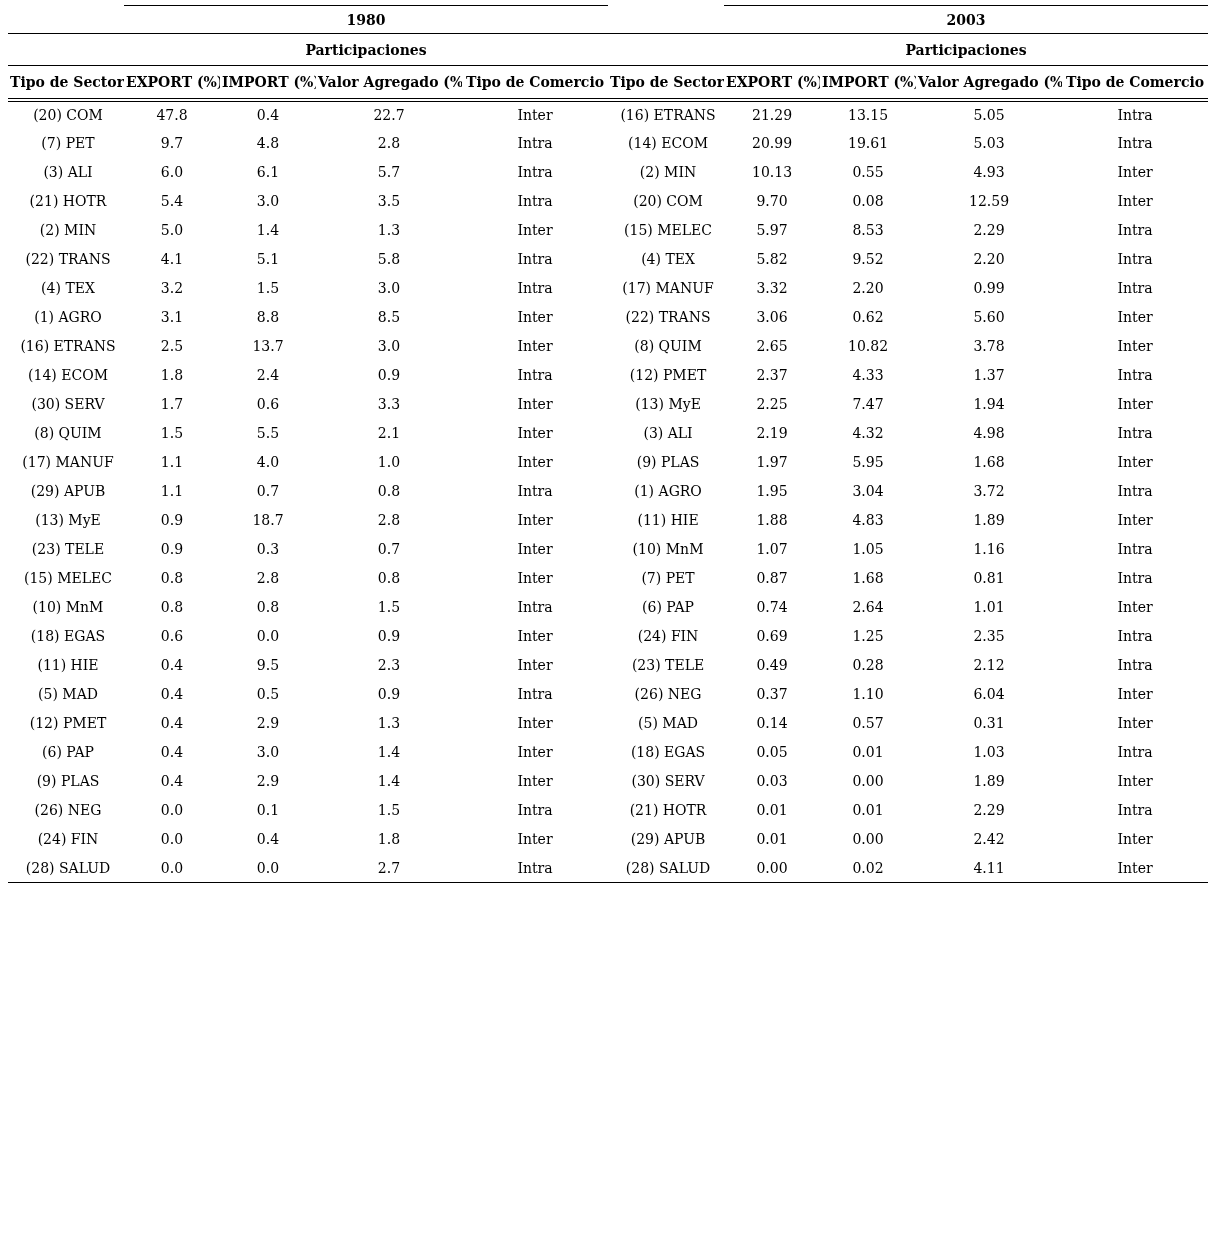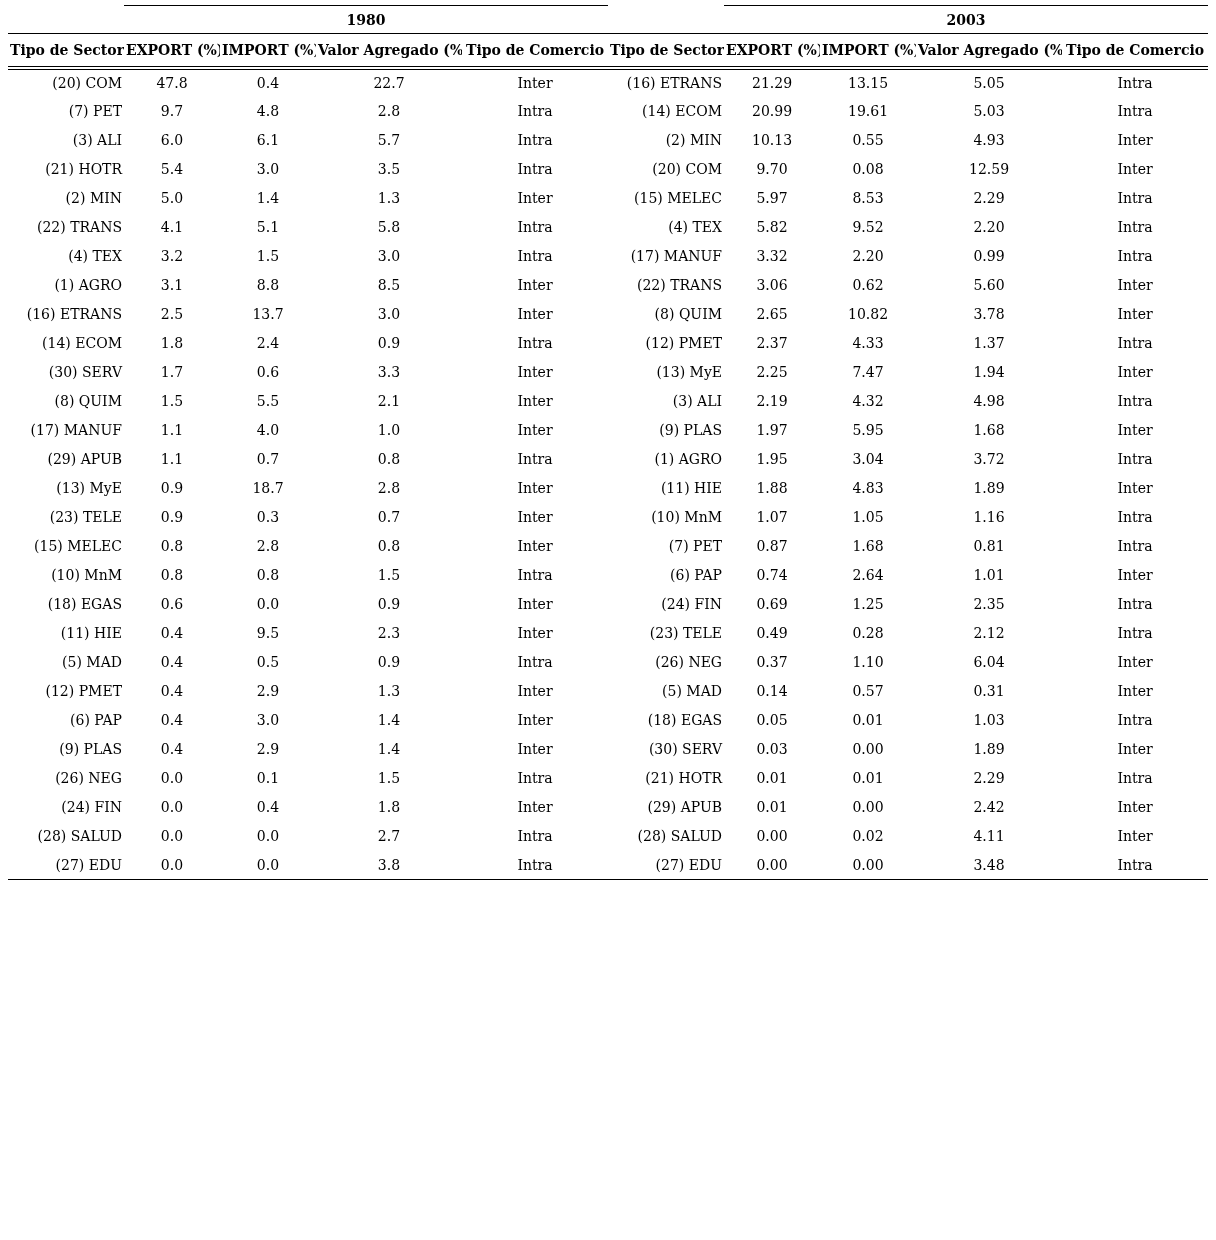--- a/index.html
+++ b/index.html
@@ -22,21 +22,21 @@
     padding: 0 2px;
     white-space: nowrap;
     overflow: hidden;
     font-size: 14px;
     height: 29px;
     vertical-align: middle;
     font-weight: normal;
   }
   th { font-weight: bold; }
   .c { text-align: center; }
-  .l { text-align: right; padding-left: 6px; }
+  .l { text-align: center; padding-left: 6px; }
   tr.year-row th, tr.year-row td { height: 28px; margin-top: 16px; }
   th.year { border-top: 1px solid #000; border-bottom: 1px solid #000; }
   tr.year-row td { border-bottom: 1px solid #000; }
   tr.subtitle-row th, tr.subtitle-row td { height: 32px; border-bottom: 1px solid #000; }
   tr.colhead-row th { height: 34px; border-bottom: 4px double #000; }
   .rb { border-bottom: 1px solid #000; }
   .rt { border-top: 1px solid #000; }
 </style>
 </head>
 <body>
@@ -55,20 +55,26 @@
         <col style="width:146px">
         <col style="width:146px">
     </colgroup>
     <thead>
       <tr class="year-row">
         <td></td>
         <th class="year c" colspan="4">1980</th>
         <td></td>
         <th class="year c" colspan="4">2003</th>
       </tr>
+      <tr class="subtitle-row">
+        <td></td>
+        <th class="c" colspan="4">Participaciones</th>
+        <td></td>
+        <th class="c" colspan="4">Participaciones</th>
+      </tr>
       <tr class="colhead-row">
         <th class="c">Tipo de Sector</th>
         <th class="c">EXPORT (%)</th>
         <th class="c">IMPORT (%)</th>
         <th class="c">Valor Agregado (%)</th>
         <th class="c">Tipo de Comercio</th>
         <th class="c">Tipo de Sector</th>
         <th class="c">EXPORT (%)</th>
         <th class="c">IMPORT (%)</th>
         <th class="c">Valor Agregado (%)</th>
@@ -393,27 +399,15 @@
           <td class="c">0.0</td>
           <td class="c">0.0</td>
           <td class="c">2.7</td>
           <td class="c">Intra</td>
           <td class="l">(28) SALUD</td>
           <td class="c">0.00</td>
           <td class="c">0.02</td>
           <td class="c">4.11</td>
           <td class="c">Inter</td>
         </tr>
-        <tr>
-          <td class="l">(27) EDU</td>
-          <td class="c">0.0</td>
-          <td class="c">0.0</td>
-          <td class="c">3.8</td>
-          <td class="c">Intra</td>
-          <td class="l">(27) EDU</td>
-          <td class="c">0.00</td>
-          <td class="c">0.00</td>
-          <td class="c">3.48</td>
-          <td class="c">Intra</td>
-        </tr>
       </tbody>
   </table>
 </div>
 
 </body></html>

